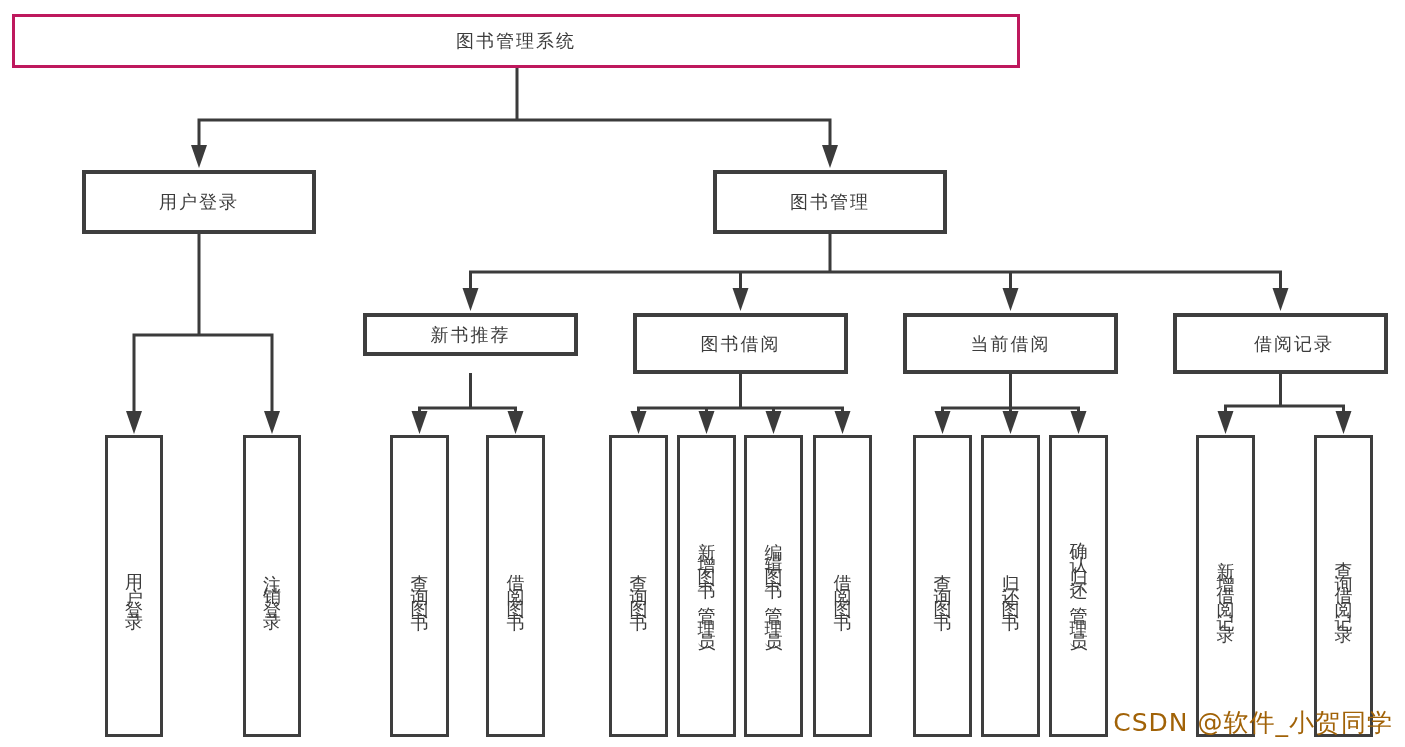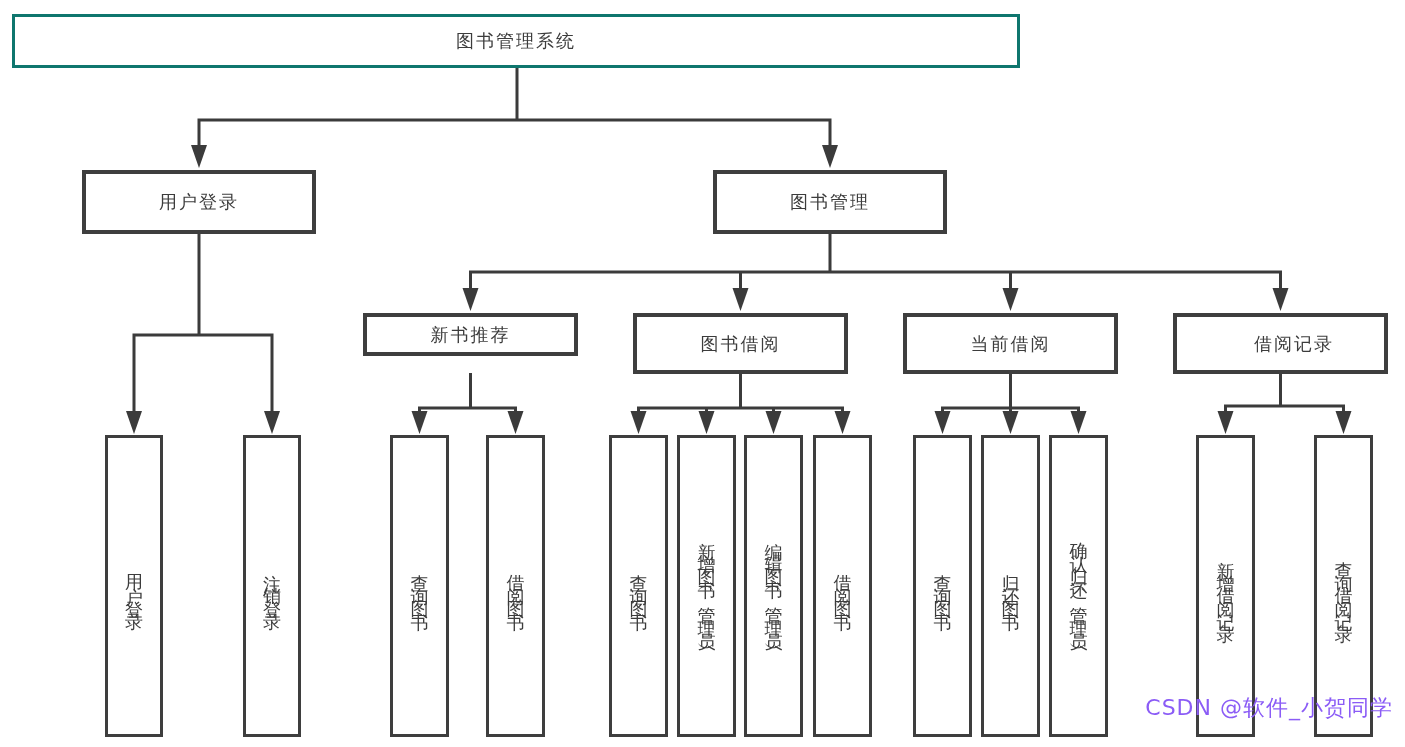--- a/index.html
+++ b/index.html
@@ -18,44 +18,44 @@
     position: absolute; left: 0; top: 0;
     width: 1405px; height: 747px;
   }
   .node {
     position: absolute;
     box-sizing: border-box;
     background: #ffffff;
     display: flex; align-items: center; justify-content: center;
     color: #3c3c3c;
   }
-  .node.root   { border: 3px solid #0f766e; }
+  .node.root   { border: 3px solid #be185d; }
   .node.branch { border: 4px solid #3e3e3e; }
   .node.module { border: 4px solid #3e3e3e; }
   .node.leaf   { border: 3px solid #3e3e3e; }
   .h-label {
     font-size: 18px;
     letter-spacing: 2px;
     color: #3c3c3c;
     white-space: nowrap;
   }
   .v-label {
     writing-mode: vertical-rl;
     text-orientation: mixed;
     font-size: 18px;
     line-height: 1.1;
     letter-spacing: 13px;
     color: #3c3c3c;
     white-space: nowrap;
   }
   .watermark {
     position: absolute;
-    right: 12px; bottom: 24px;
-    font-size: 22px;
-    color: #8b5cf6;
+    right: 12px; bottom: 8px;
+    font-size: 25px;
+    color: #a16207;
     letter-spacing: 1px;
     z-index: 5;
     white-space: nowrap;
   }
 </style>
 </head>
 <body>
 
 <div class="canvas">
 

